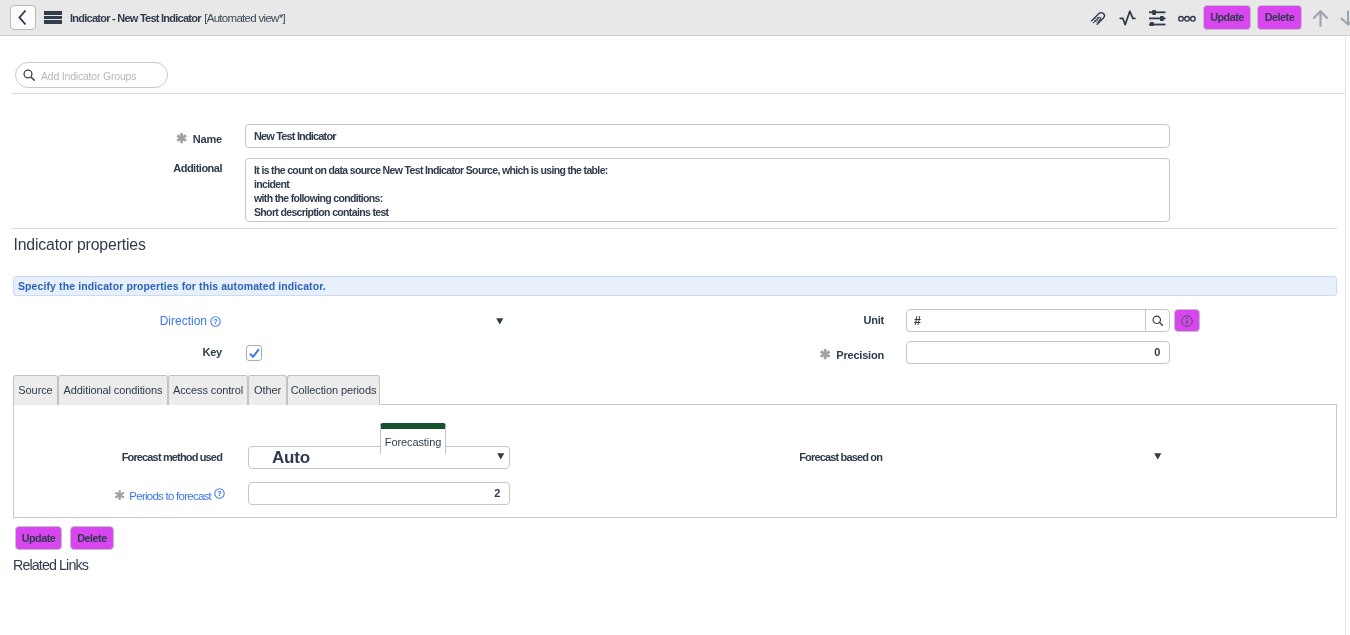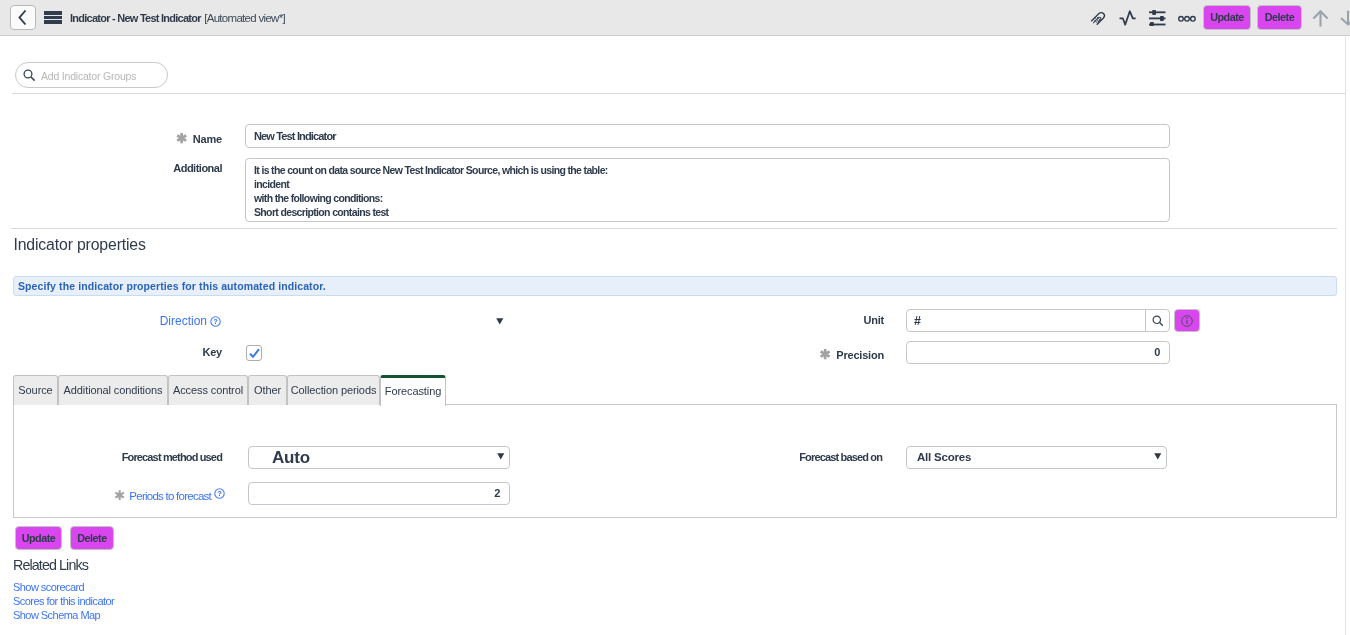--- a/index.html
+++ b/index.html
@@ -16,21 +16,21 @@
 .seclbl { position:absolute; color:#2e3b4c; font-size:15.8px; letter-spacing:-0.15px; white-space:nowrap; }
 a.rl { color:#3d74ee; font-size:11px; letter-spacing:-0.55px; text-decoration:none; display:block; }
 
 
 #topbar { position:absolute; left:0; top:0; width:1350px; height:36px; background:#e8e8e8; border-bottom:1px solid #cbcbcb; }
 #backbtn { position:absolute; left:10px; top:5px; width:26px; height:25px; background:#fbfbfb; border:1px solid #b9b9b9; border-radius:4px; }
 #burger div { position:absolute; left:44px; width:18px; height:3.4px; background:#313c4c; }
 #title { position:absolute; left:70px; top:11px; font-size:12.4px; color:#303b4b; }
 #vline { position:absolute; left:1345px; top:37px; width:1px; height:598px; background:#e2e2e2; }
 .tab { position:absolute; top:375px; height:30px; background:#ececec; border:1px solid #c2c2c2; border-bottom:none; border-radius:3px 3px 0 0; color:#2e3b4c; font-size:11px; font-weight:normal; letter-spacing:-0.1px; text-align:center; line-height:29px; white-space:nowrap; overflow:hidden; }
-.tab.active { background:#fff; border-top:3px solid #14532d; height:31px; line-height:27px; z-index:2; }
+.tab.active { background:#fff; border-top:6px solid #14532d; height:31px; line-height:27px; z-index:2;margin-top:48px; }
 </style>
 </head>
 <body>
 <div id="page">
 
   <div id="topbar"></div>
   <div id="backbtn">
     <svg width="24" height="23" viewBox="0 0 24 23" style="position:absolute;left:0;top:0">
       <polyline points="14.5,4.5 8.5,11.5 14.5,18.5" fill="none" stroke="#303b4b" stroke-width="1.9"></polyline>
     </svg>
@@ -151,35 +151,29 @@
   <div class="tab active" style="left:380px;width:66px;">Forecasting</div>
 
 
   <div class="lbl" style="left:60px;top:451px;width:162px;letter-spacing:-0.85px;">Forecast method used</div>
   <div class="input" style="left:248px;top:446px;width:262px;height:23px;line-height:21px;padding-left:23px;font-size:17px;letter-spacing:-0.2px;">Auto</div>
   <svg class="abs" style="left:496.5px;top:453px" width="8" height="7" viewBox="0 0 8 7">
       <polygon points="0.2,0.2 7.3,0.2 3.75,6.6" fill="#2f3a4a"></polygon>
     </svg>
 
   <div class="lbl" style="left:722px;top:451px;width:160px;letter-spacing:-0.85px;">Forecast based on</div>
-  <div class="input" style="left:906px;top:446px;width:261px;height:23px;line-height:21px;padding-left:10px;font-size:11.5px;letter-spacing:-0.2px;">All Scores</div>
   <svg class="abs" style="left:1153.5px;top:453px" width="8" height="7" viewBox="0 0 8 7">
       <polygon points="0.2,0.2 7.3,0.2 3.75,6.6" fill="#2f3a4a"></polygon>
     </svg>
 
   <div class="lbl bluelbl" style="left:60px;top:487px;width:151px;font-size:11.5px;letter-spacing:-0.75px;"><span class="ast">✱</span>&nbsp; Periods to forecast</div>
   <svg class="abs" style="left:214px;top:488px" width="11" height="11" viewBox="0 0 11 11">
     <circle cx="5.5" cy="5.5" r="4.7" fill="none" stroke="#4b80f2" stroke-width="1.1"></circle>
     <text x="5.5" y="8.2" font-size="7.5" font-weight="bold" fill="#2e6df4" text-anchor="middle" font-family="Liberation Sans">?</text>
   </svg>
   <div class="input" style="left:248px;top:482px;width:262px;height:23px;line-height:21px;padding-right:9px;text-align:right;">2</div>
 
   <div class="btn" style="left:15px;top:526px;width:47px;height:24px;line-height:22px;">Update</div>
   <div class="btn" style="left:70px;top:526px;width:44px;height:24px;line-height:22px;">Delete</div>
 
   <div class="seclbl" style="left:13px;top:557px;font-size:14.3px;letter-spacing:-0.9px;">Related Links</div>
-  <div class="abs" style="left:13px;top:580px;line-height:14px;">
-    <a class="rl" href="#">Show scorecard</a>
-    <a class="rl" href="#">Scores for this indicator</a>
-    <a class="rl" href="#">Show Schema Map</a>
-  </div>
 
 </div>
 
 </body></html>

